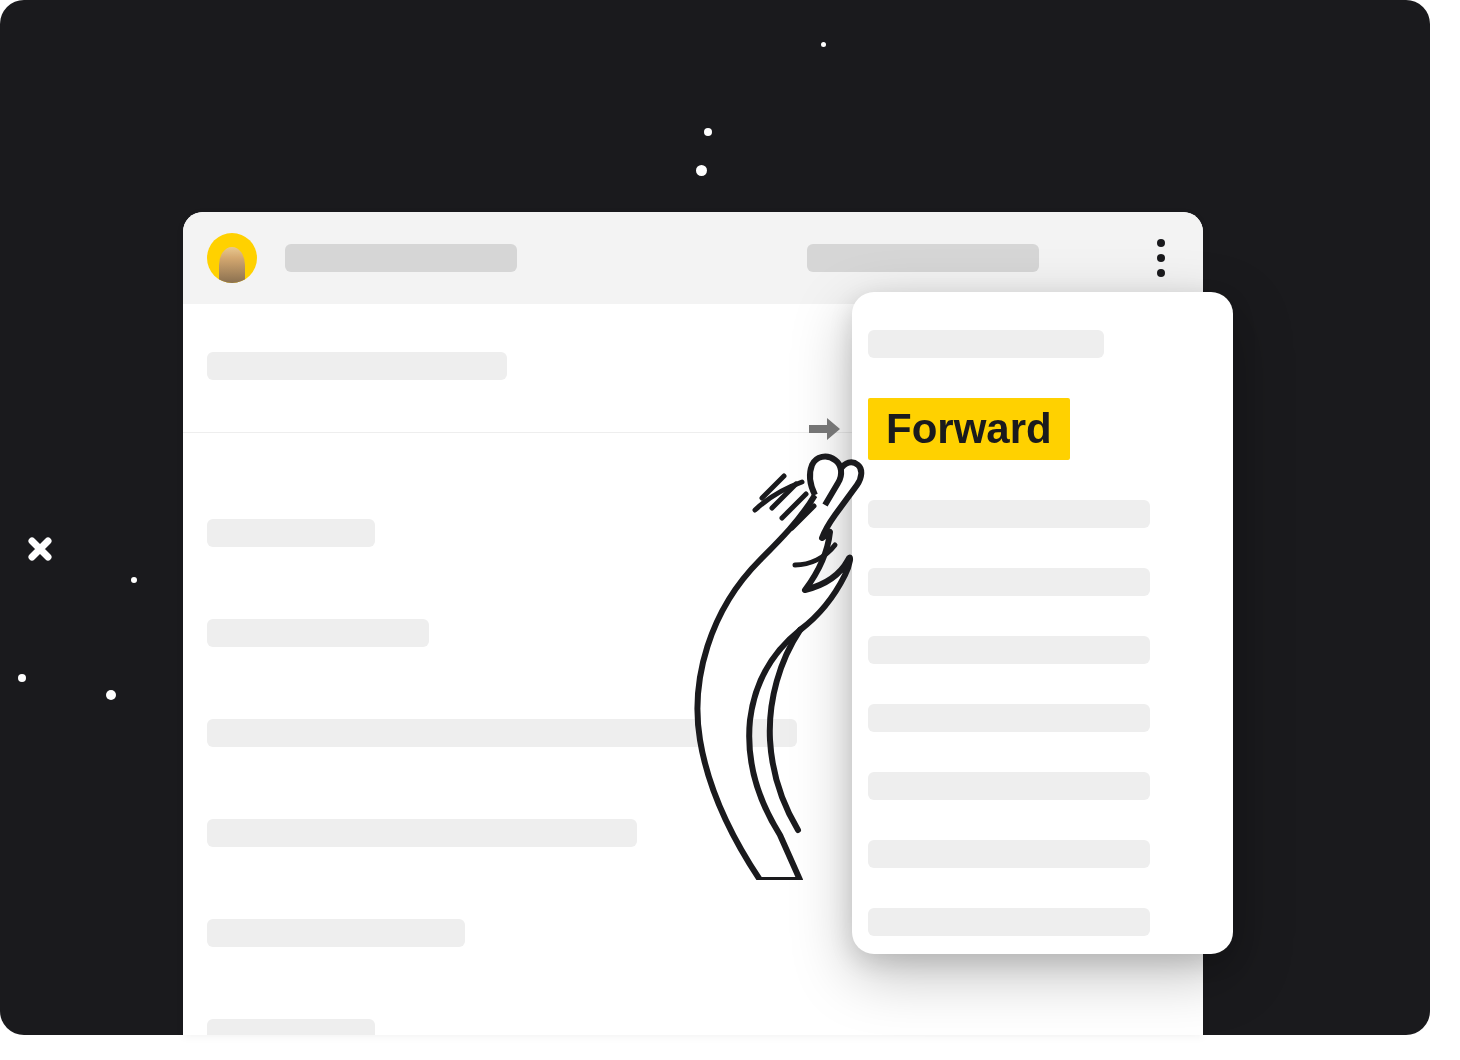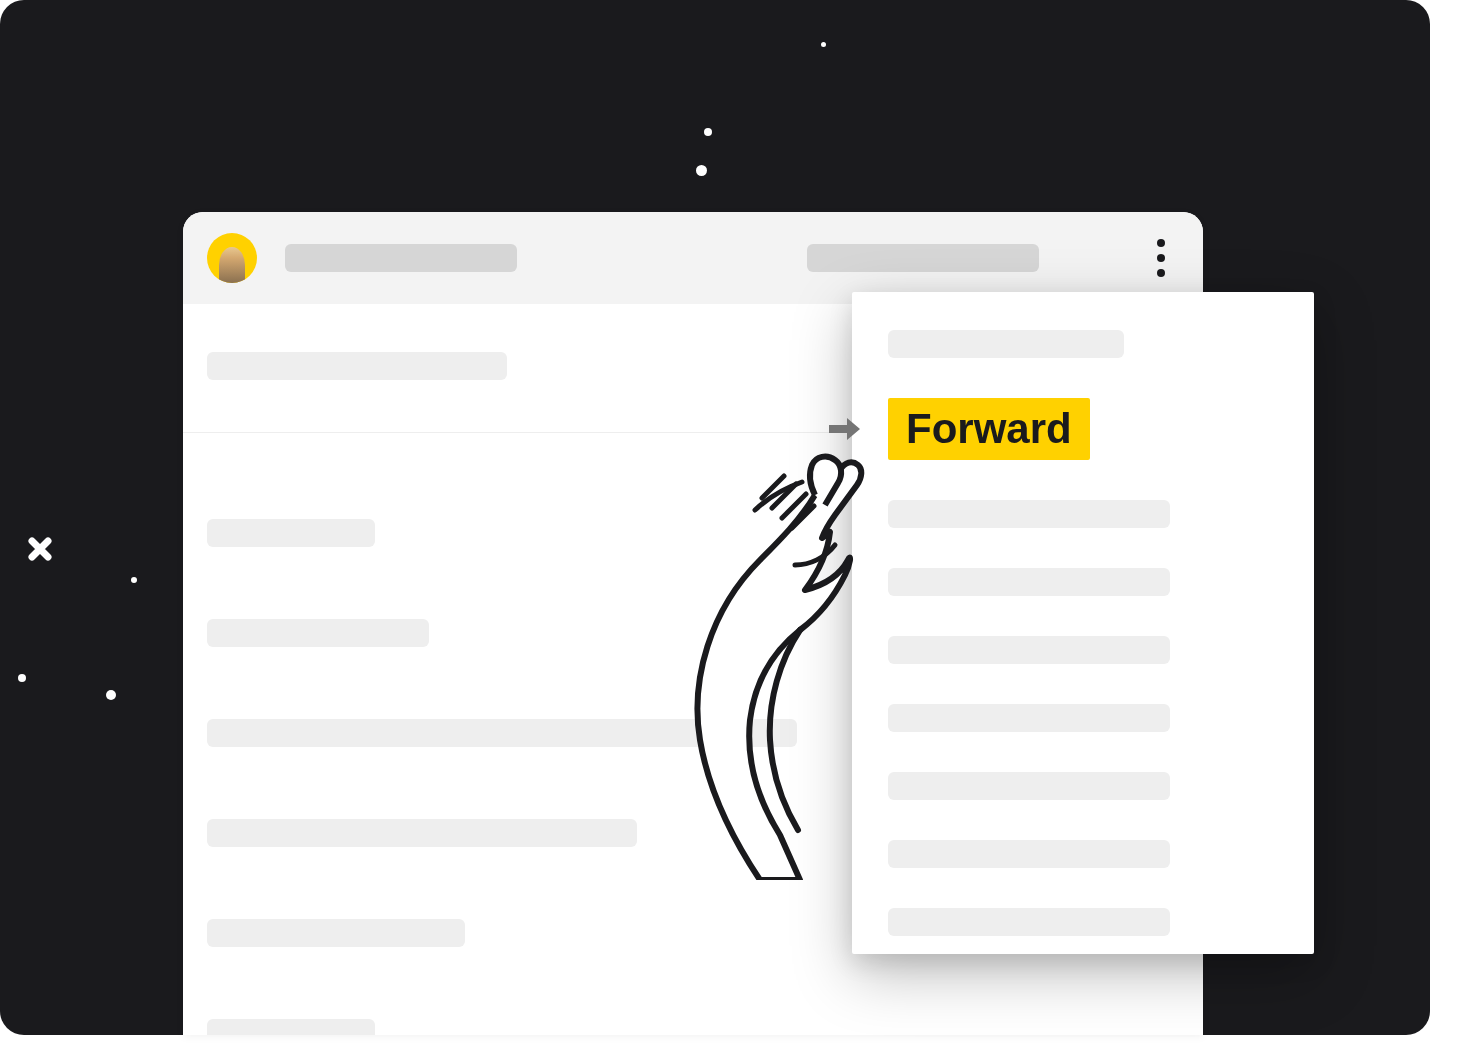--- a/index.html
+++ b/index.html
@@ -140,26 +140,26 @@
       height: 28px;
       background: #eeeeee;
       border-radius: 6px;
       margin-bottom: 72px;
     }
     
     .dropdown-menu {
       position: absolute;
       top: 292px;
       left: 852px;
-      width: 462px;
+      width: 381px;
       height: 662px;
       background: #ffffff;
-      border-radius: 2px;
+      border-radius: 22px;
       box-shadow: 0 20px 60px rgba(0,0,0,0.25), 0 8px 24px rgba(0,0,0,0.12);
-      padding: 38px 36px;
+      padding: 38px 16px;
     }
     
     .menu-item {
       height: 28px;
       background: #eeeeee;
       border-radius: 6px;
       margin-bottom: 40px;
     }
     
     .menu-item-forward {

